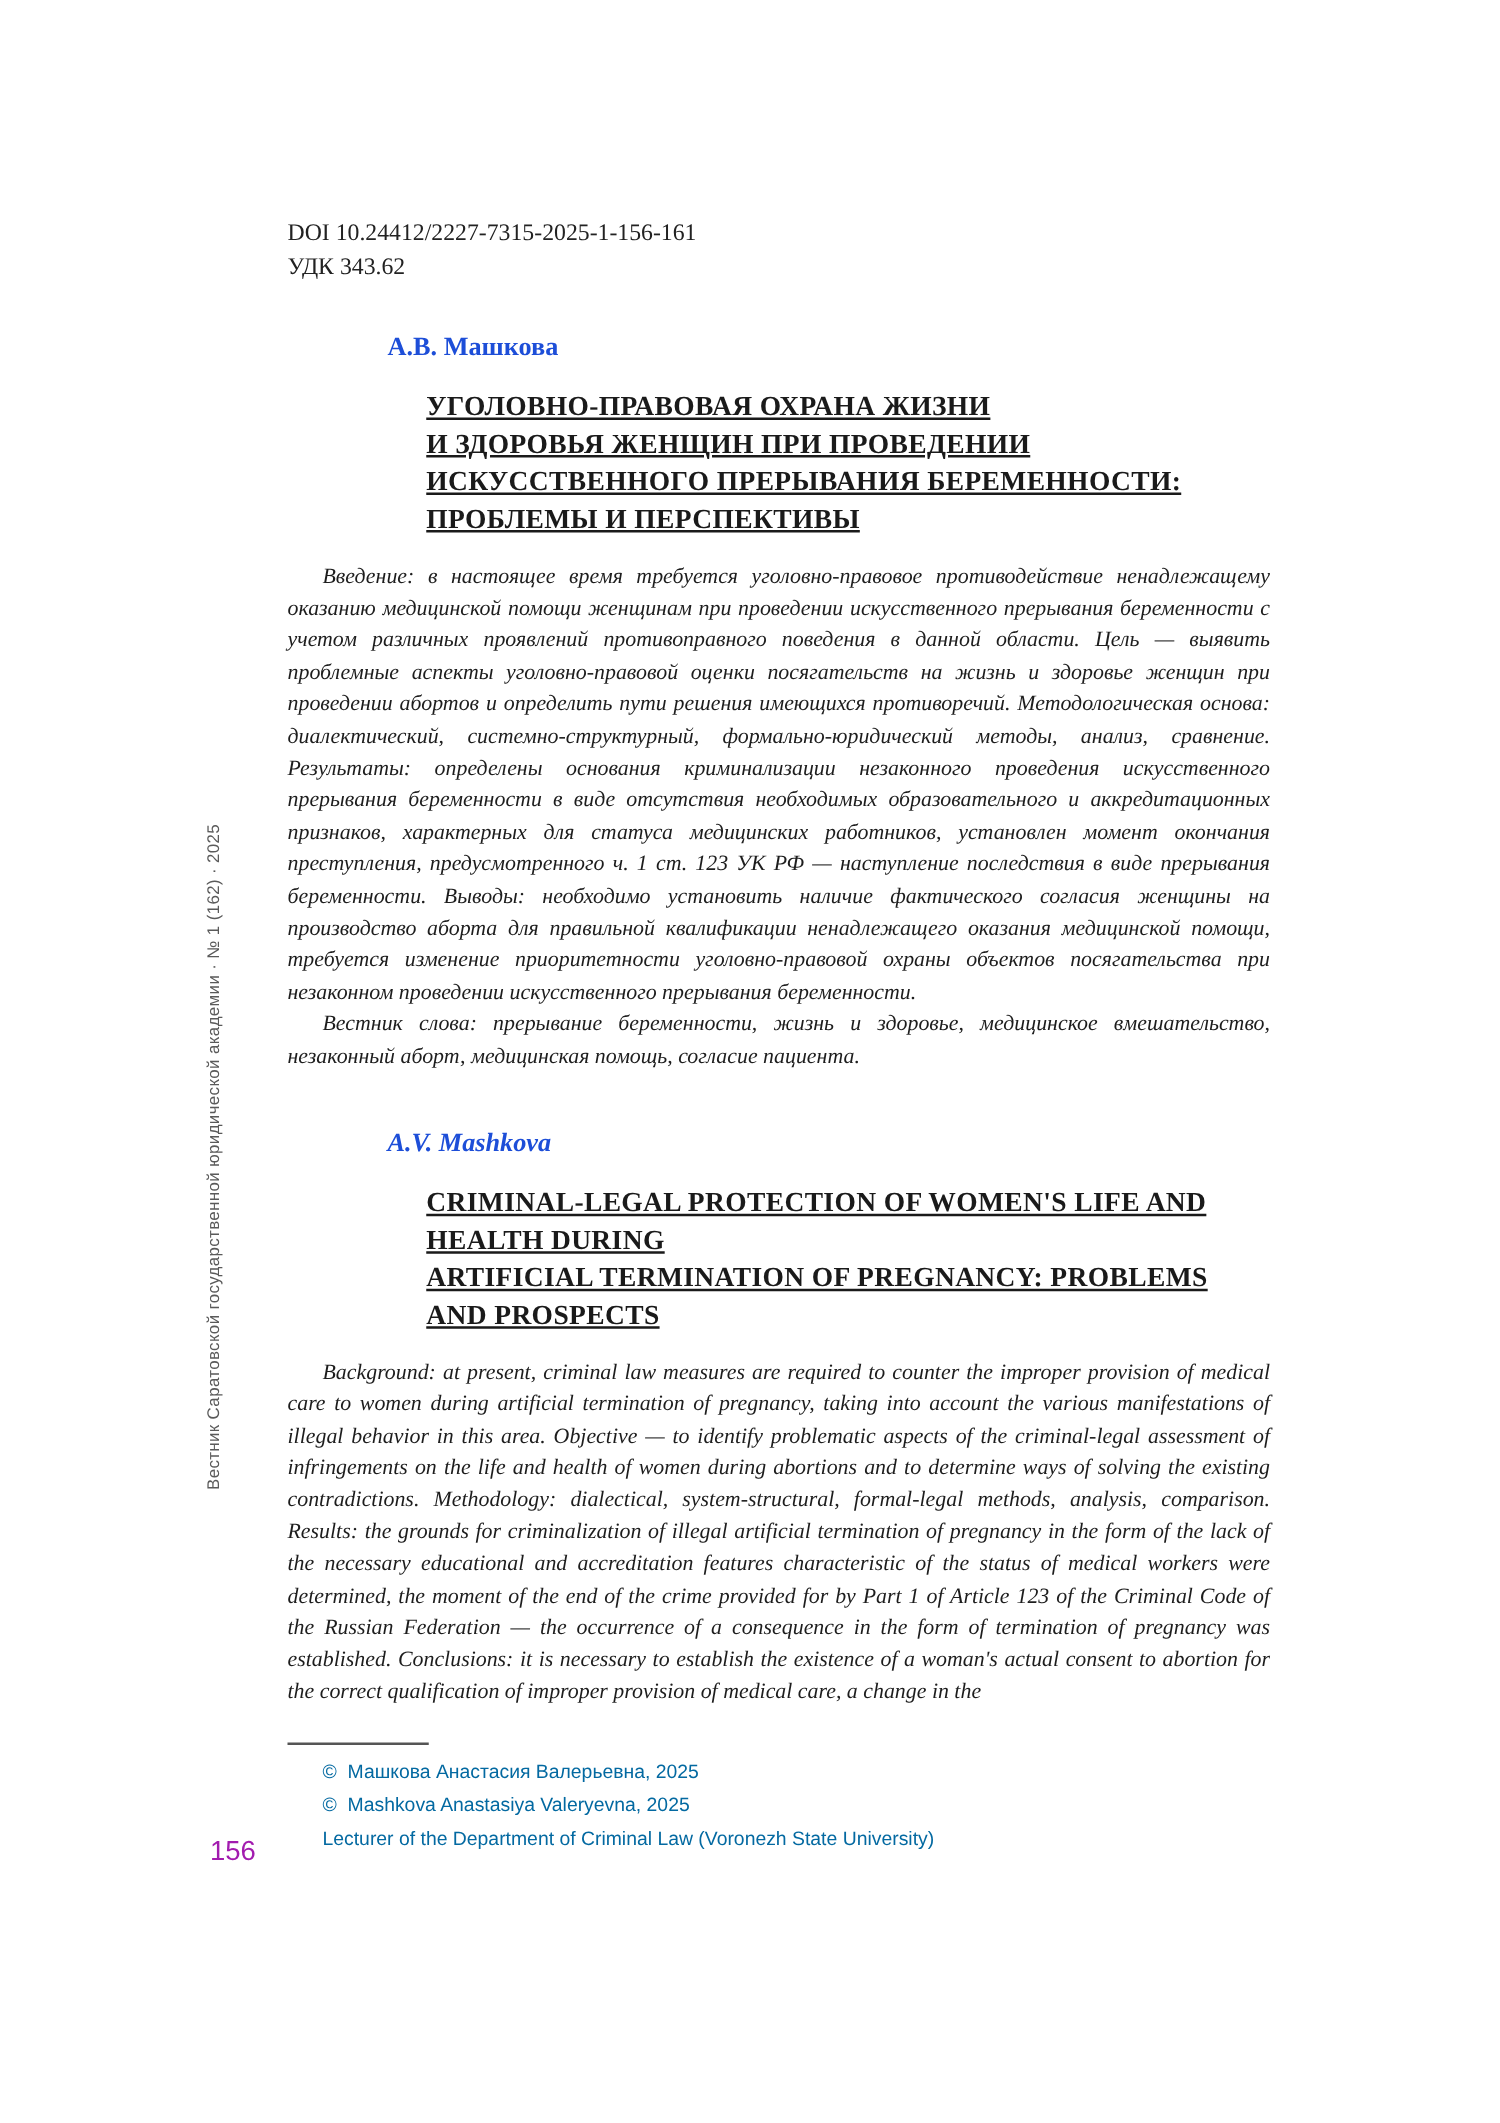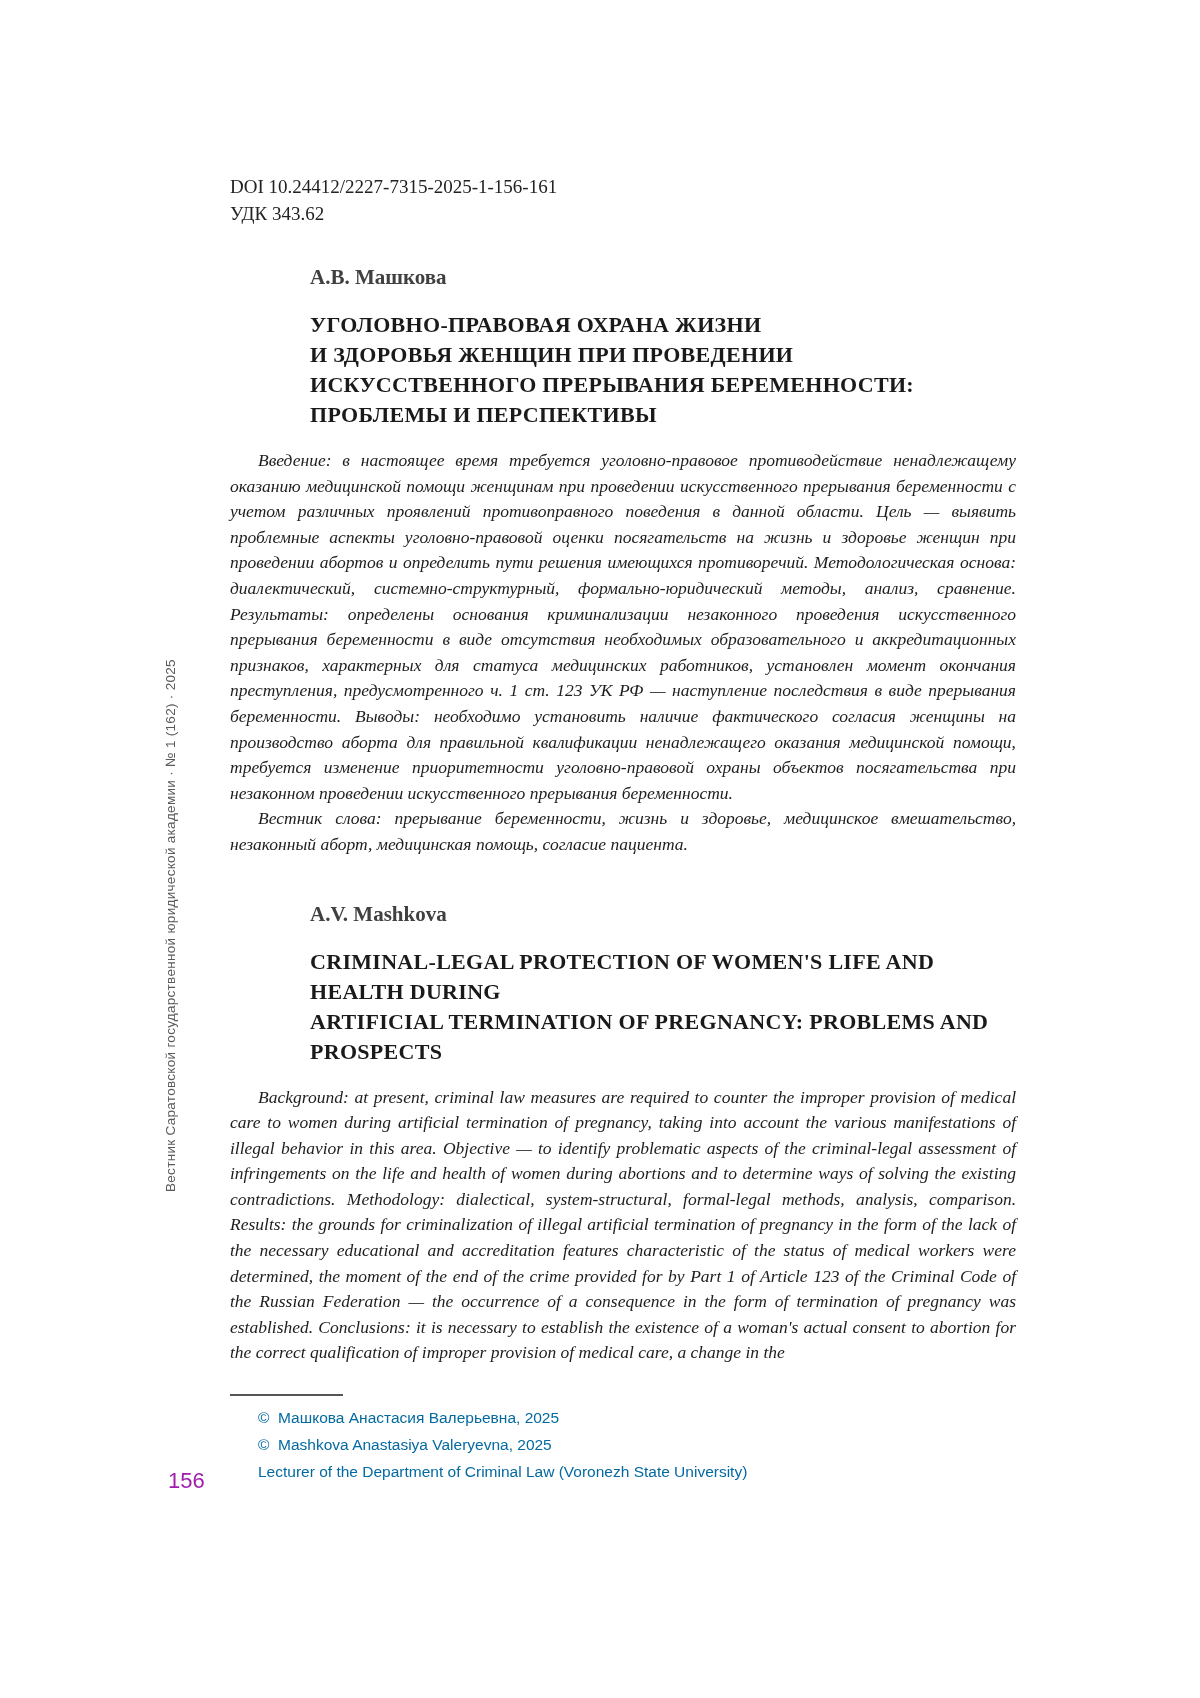--- a/index.html
+++ b/index.html
@@ -13,28 +13,29 @@
     color:#1c1c1c;
   }
   .content {
     position:absolute;
     left:230px; top:173px;
     width:786px;
   }
   .doi-block { font-size:19px; line-height:27px; color:#222; }
   .author-line {
     margin-top:38px; margin-left:80px;
-    font-weight:700; font-size:21px; color:#404040;
+    font-weight:700; font-size:21px; color:#1d4ed8;
   }
   .main-title {
-    margin-top:20px; margin-left:80px;
+    margin-top:20px; margin-left:111px;
     font-size:22px; line-height:30px;
     letter-spacing:0.3px;
     white-space:pre-line;
     color:#1a1a1a;
+    text-decoration:underline;
   }
   .abstract { margin-top:18px; }
   .abstract p {
     font-style:italic;
     font-size:17.5px; line-height:25.6px;
     text-align:justify; text-indent:28px;
     color:#1d1d1d;
   }
   .abstract b { font-weight:400; }
   .section-en { margin-top:44px; }
@@ -90,21 +91,21 @@
 И ЗДОРОВЬЯ ЖЕНЩИН ПРИ ПРОВЕДЕНИИ
 ИСКУССТВЕННОГО ПРЕРЫВАНИЯ БЕРЕМЕННОСТИ:
 ПРОБЛЕМЫ И ПЕРСПЕКТИВЫ</h1>
 
     <div class="abstract">
       <p><b>Введение:</b><span> в настоящее время требуется уголовно-правовое противодействие ненадлежащему оказанию медицинской помощи женщинам при проведении искусственного прерывания беременности с учетом различных проявлений противоправного поведения в данной области. </span><b>Цель</b><span> — выявить проблемные аспекты уголовно-правовой оценки посягательств на жизнь и здоровье женщин при проведении абортов и определить пути решения имеющихся противоречий. </span><b>Методологическая основа:</b><span> диалектический, системно-структурный, формально-юридический методы, анализ, сравнение. </span><b>Результаты:</b><span> определены основания криминализации незаконного проведения искусственного прерывания беременности в виде отсутствия необходимых образовательного и аккредитационных признаков, характерных для статуса медицинских работников, установлен момент окончания преступления, предусмотренного ч. 1 ст. 123 УК РФ — наступление последствия в виде прерывания беременности. </span><b>Выводы:</b><span> необходимо установить наличие фактического согласия женщины на производство аборта для правильной квалификации ненадлежащего оказания медицинской помощи, требуется изменение приоритетности уголовно-правовой охраны объектов посягательства при незаконном проведении искусственного прерывания беременности.</span></p>
       <p><b>Вестник слова:</b><span> прерывание беременности, жизнь и здоровье, медицинское вмешательство, незаконный аборт, медицинская помощь, согласие пациента.</span></p>
     </div>
 
     <div class="section-en">
-      <div class="author-line" style="margin-top:0;">A.V. Mashkova</div>
+      <div class="author-line" style="margin-top:0;font-style:italic;">A.V. Mashkova</div>
 
       <h2 class="main-title">CRIMINAL-LEGAL PROTECTION OF WOMEN'S LIFE AND HEALTH DURING
 ARTIFICIAL TERMINATION OF PREGNANCY: PROBLEMS AND PROSPECTS</h2>
 
       <div class="abstract">
         <p><b>Background:</b><span> at present, criminal law measures are required to counter the improper provision of medical care to women during artificial termination of pregnancy, taking into account the various manifestations of illegal behavior in this area. </span><b>Objective</b><span> — to identify problematic aspects of the criminal-legal assessment of infringements on the life and health of women during abortions and to determine ways of solving the existing contradictions. </span><b>Methodology:</b><span> dialectical, system-structural, formal-legal methods, analysis, comparison. </span><b>Results:</b><span> the grounds for criminalization of illegal artificial termination of pregnancy in the form of the lack of the necessary educational and accreditation features characteristic of the status of medical workers were determined, the moment of the end of the crime provided for by Part 1 of Article 123 of the Criminal Code of the Russian Federation — the occurrence of a consequence in the form of termination of pregnancy was established. </span><b>Conclusions:</b><span> it is necessary to establish the existence of a woman's actual consent to abortion for the correct qualification of improper provision of medical care, a change in the</span></p>
       </div>
     </div>
 
     <div class="footnote-rule"></div>

